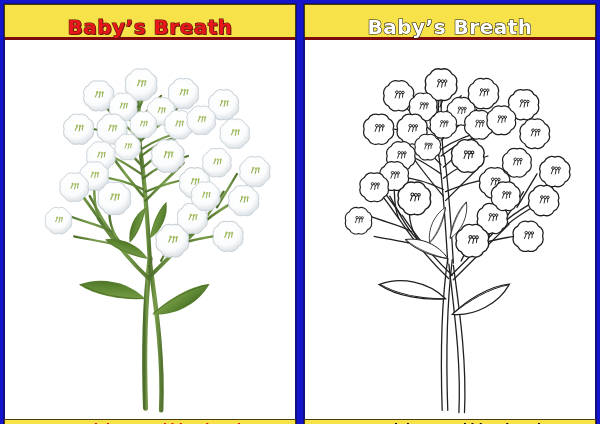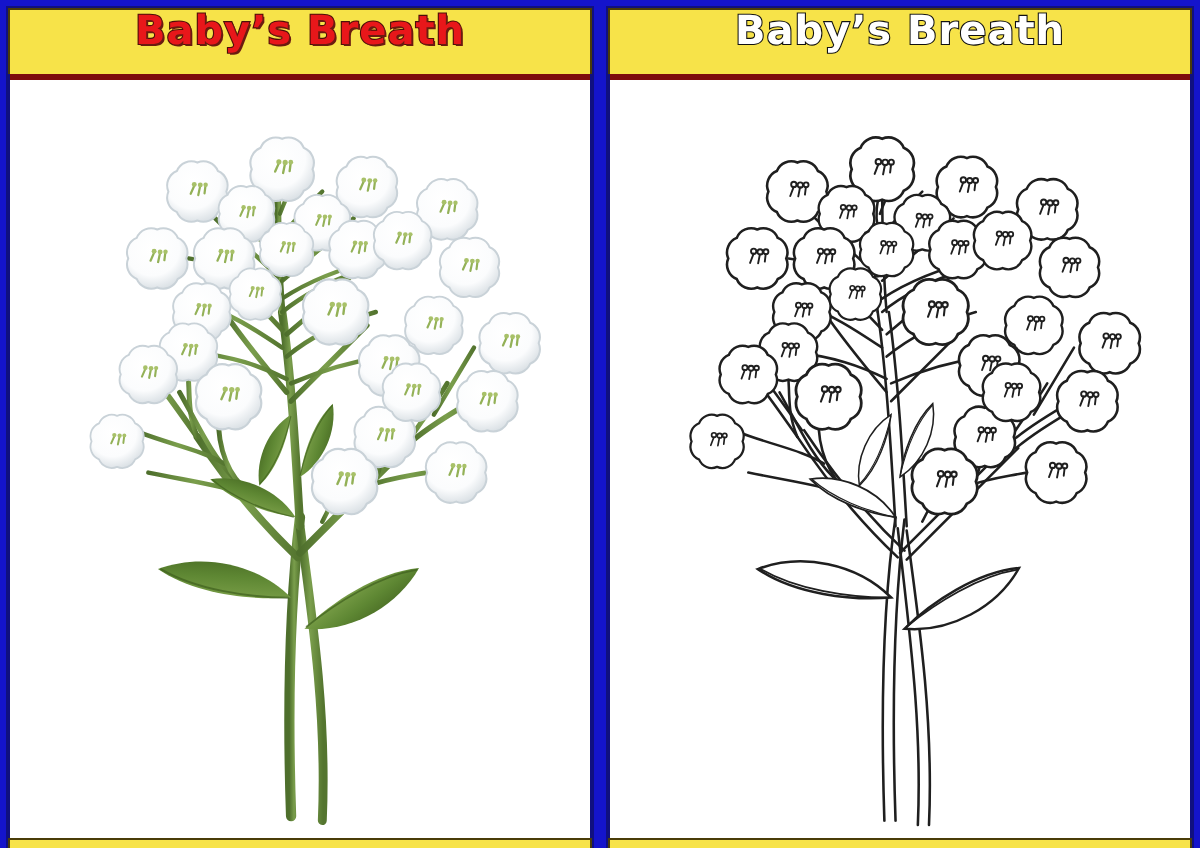--- a/index.html
+++ b/index.html
@@ -32,21 +32,21 @@
     position:relative;
   }
   
   .title-bar{
     height:33px;
     background:#f7e349;
     border:1px solid #4a3c08;
     border-bottom:none;
     box-sizing:border-box;
     display:flex;
-    align-items:flex-start;
+    align-items:flex-end;
     justify-content:center;
     flex:none;
     position:relative;
   }
   .title-rule{
     height:3px;
     background:#7d0c0c;
     border-left:1px solid #101080;
     border-right:1px solid #101080;
     box-sizing:border-box;

